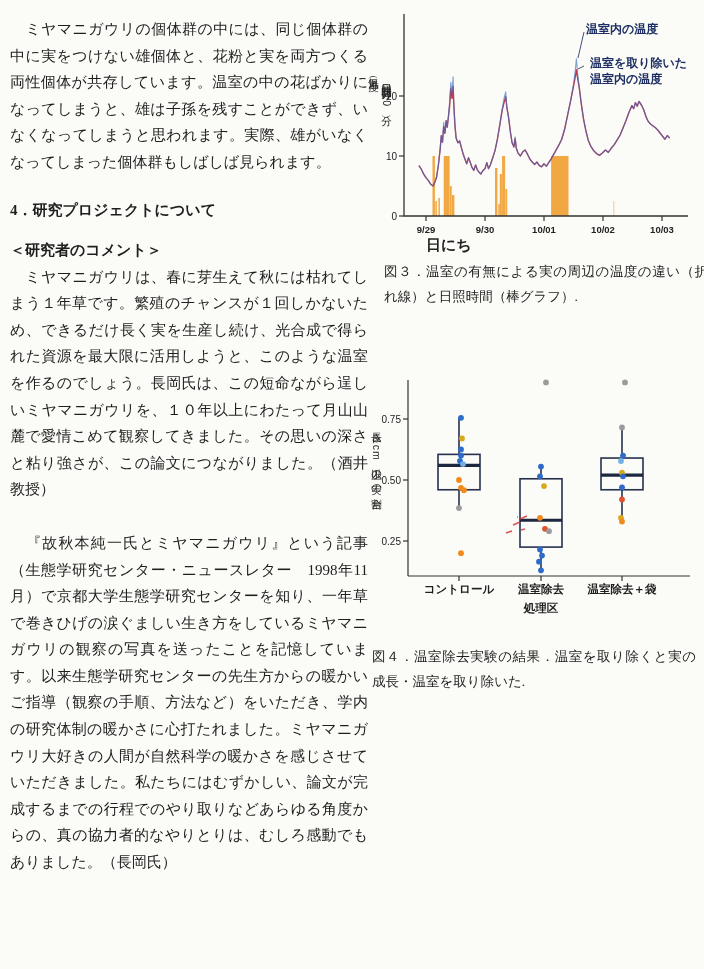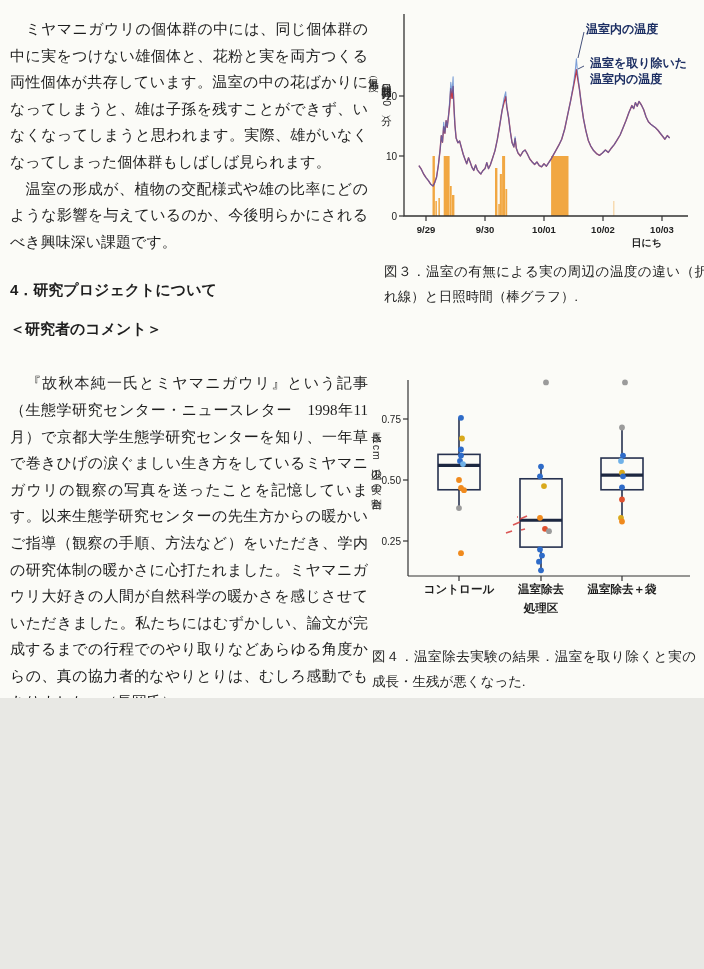--- a/index.html
+++ b/index.html
@@ -1,56 +1,56 @@
 <!DOCTYPE html>
 <html><head>
 <meta charset="utf-8">
 <style>
   html,body{margin:0;padding:0;background:#e8e8e4;}
-  .page{position:relative;width:704px;height:698px;background:#fbfbf7;overflow:hidden;
+  .page{position:relative;width:704px;height:969px;background:#fbfbf7;overflow:hidden;
         font-family:"Liberation Serif",serif;color:#1e1e1e;}
   .col-left{position:absolute;left:10px;top:16px;width:358px;
             font-size:15px;line-height:26.6px;text-align:justify;}
   .col-left p{margin:0;}
   .col-left h3{font-family:"Liberation Sans",sans-serif;font-size:15px;font-weight:700;
                margin:0;line-height:27px;}
-  h3.sec4{margin-top:21px;}
+  h3.sec4{margin-top:21px;font-family:Liberation Serif, serif;}
   h3.comh{margin-top:13px;font-family:Liberation Serif, serif;}
   p.p-nagaoka{margin-top:27px;}
   .col-right{position:absolute;left:370px;top:0;width:334px;height:969px;}
   .figwrap{position:absolute;left:0;width:334px;}
   .fig3{top:8px;height:252px;}
   .fig4{top:372px;height:260px;}
   .vlab{position:absolute;writing-mode:vertical-rl;font-family:"Liberation Sans",sans-serif;
         font-size:10.5px;color:#222;letter-spacing:1px;}
   .f3-ylab1{left:-3px;top:62px;}
   .f3-ylab2{left:10px;top:68px;}
   .f4-ylab{left:0px;top:52px;}
-  .f3-xlab{position:absolute;top:228px;left:56px;width:236px;text-align:right;
-           font-family:Liberation Mono, monospace;font-size:10px;font-weight:700;color:#222;}
+  .f3-xlab{position:absolute;top:228px;left:56px;width:236px;text-align:left;
+           font-family:Liberation Mono, monospace;font-size:15px;font-weight:700;color:#222;}
   .leg{position:absolute;font-family:"Liberation Sans",sans-serif;font-size:12px;
        font-weight:700;color:#1d2f63;line-height:16px;}
   .f3-leg1{left:216px;top:13px;}
   .f3-leg2{left:220px;top:47px;}
   .caption{position:absolute;left:2px;width:324px;font-size:13.5px;line-height:24.5px;
            color:#1e1e1e;text-align:justify;}
   .cap3{top:260px;margin-left:12px;}
   .cap4{top:645px;}
   svg{display:block;}
 </style>
 </head>
 <body>
 
 <div class="page">
 
   <div class="col-left">
     <p>　ミヤマニガウリの個体群の中には、同じ個体群の中に実をつけない雄個体と、花粉と実を両方つくる両性個体が共存しています。温室の中の花ばかりになってしまうと、雄は子孫を残すことができず、いなくなってしまうと思われます。実際、雄がいなくなってしまった個体群もしばしば見られます。</p>
-    <p>　温室の形成が、植物の交配様式や雄の比率にどのような影響を与えているのか、今後明らかにされるべき興味深い課題です。</p>
     <h3 class="sec4">4．研究プロジェクトについて</h3>
     <h3 class="comh">＜研究者のコメント＞</h3>
+    <p>　ミヤマニガウリは、春に芽生えて秋には枯れてしまう１年草です。繁殖のチャンスが１回しかないため、できるだけ長く実を生産し続け、光合成で得られた資源を最大限に活用しようと、このような温室を作るのでしょう。長岡氏は、この短命ながら逞しいミヤマニガウリを、１０年以上にわたって月山山麓で愛情こめて観察してきました。その思いの深さと粘り強さが、この論文につながりました。（酒井教授）</p>
     <p class="p-nagaoka">　『故秋本純一氏とミヤマニガウリ』という記事（生態学研究センター・ニュースレター　1998年11月）で京都大学生態学研究センターを知り、一年草で巻きひげの涙ぐましい生き方をしているミヤマニガウリの観察の写真を送ったことを記憶しています。以来生態学研究センターの先生方からの暖かいご指導（観察の手順、方法など）をいただき、学内の研究体制の暖かさに心打たれました。ミヤマニガウリ大好きの人間が自然科学の暖かさを感じさせていただきました。私たちにはむずかしい、論文が完成するまでの行程でのやり取りなどあらゆる角度からの、真の協力者的なやりとりは、むしろ感動でもありました。（長岡氏）</p>
   </div>
 
   <div class="col-right">
 
     <div class="figwrap fig3">
       <svg id="fig3-svg" width="334" height="232">
           <rect x="62.5" y="148.0" width="2.4" height="60.0" fill="#f0a032" opacity="0.92"></rect>
           <rect x="65.4" y="193.0" width="1.5" height="15.0" fill="#f0a032" opacity="0.92"></rect>
           <rect x="68.4" y="190.0" width="1.5" height="18.0" fill="#f0a032" opacity="0.92"></rect>
@@ -161,16 +161,16 @@
           <circle cx="252" cy="149.5" r="2.9" fill="#f08a1d"></circle>
           <line x1="150" y1="147" x2="157" y2="144" stroke="#d43a3a" stroke-width="1.6" stroke-opacity="0.85"></line>
           <line x1="143" y1="153" x2="150" y2="150" stroke="#d43a3a" stroke-width="1.6" stroke-opacity="0.85"></line>
           <line x1="136" y1="161" x2="142" y2="159" stroke="#d43a3a" stroke-width="1.6" stroke-opacity="0.85"></line>
           <line x1="151" y1="158" x2="155" y2="157" stroke="#d43a3a" stroke-width="1.6" stroke-opacity="0.85"></line>
           <line x1="147" y1="145" x2="148" y2="145" stroke="#d43a3a" stroke-width="1.6" stroke-opacity="0.85"></line>
         </svg>
       <div class="vlab f4-ylab">長さ1cm以上の実の割合</div>
     </div>
 
-    <div class="caption cap4">図４．温室除去実験の結果．温室を取り除くと実の成長・生残が悪くなった.</div>
+    <div class="caption cap4">図４．温室除去実験の結果．温室を取り除くと実の成長・温室を取り除いた.</div>
 
   </div>
 </div>
 
 </body></html>

